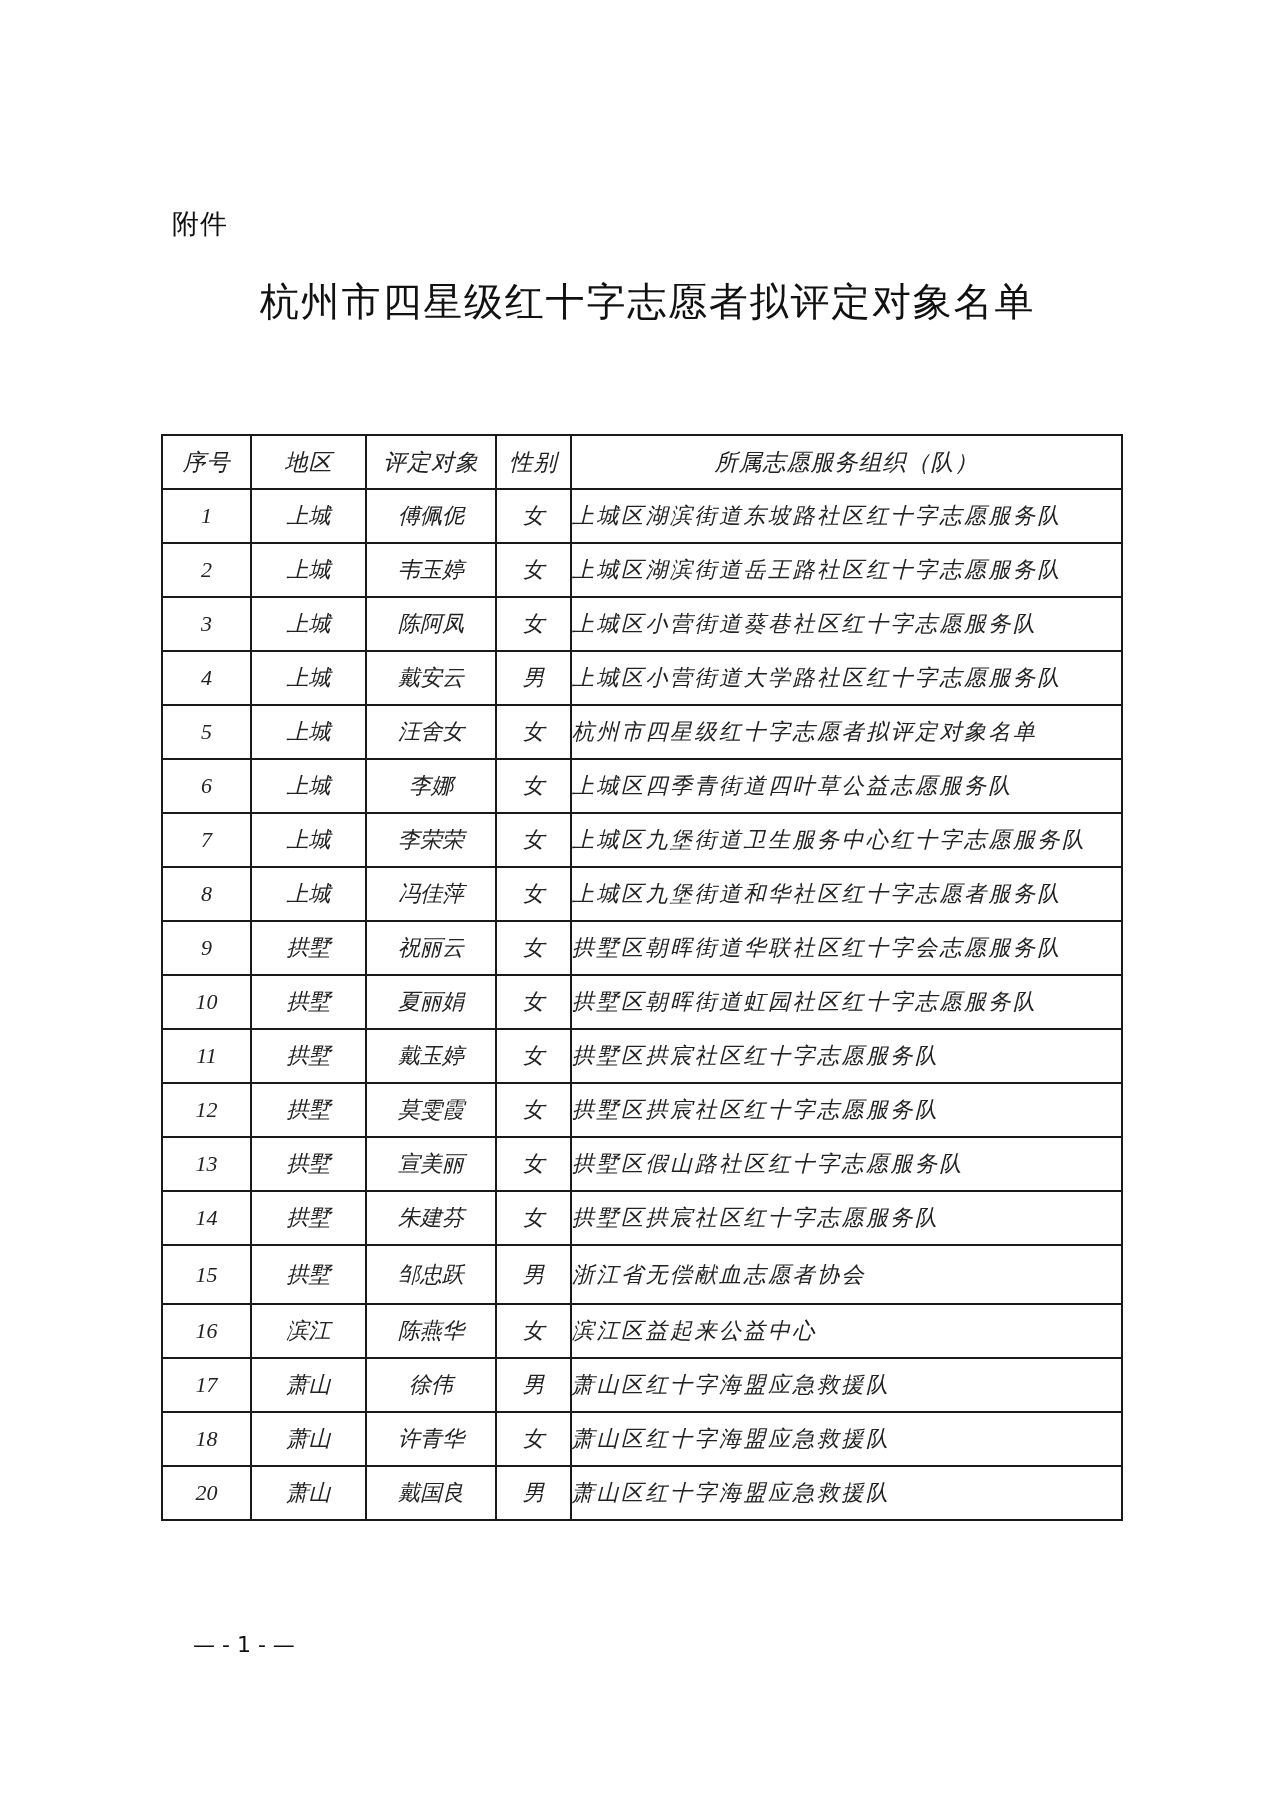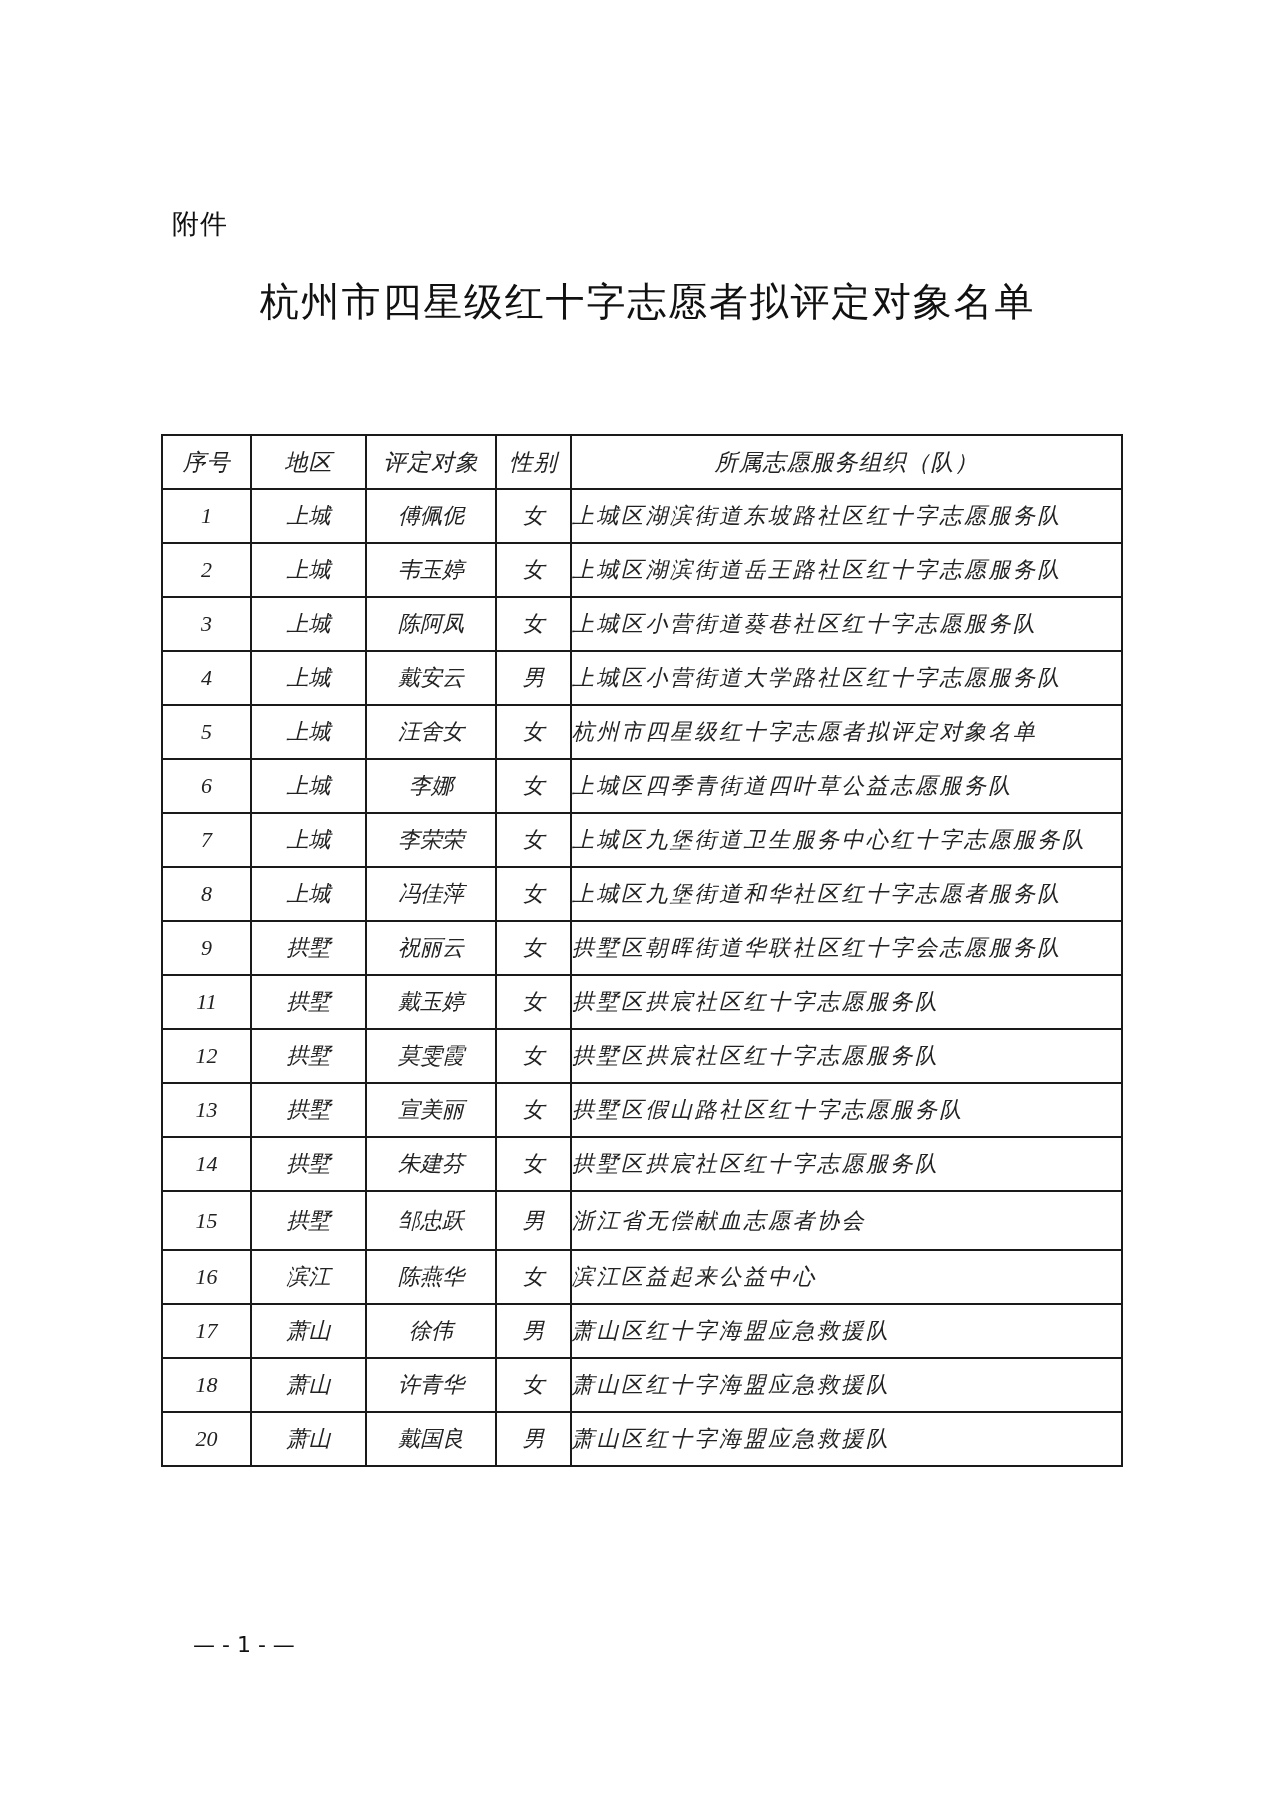--- a/index.html
+++ b/index.html
@@ -172,20 +172,27 @@
       <td class="col-org">上城区九堡街道和华社区红十字志愿者服务队</td>
     </tr>
     <tr>
       <td class="col-no">9</td>
       <td>拱墅</td>
       <td>祝丽云</td>
       <td>女</td>
       <td class="col-org">拱墅区朝晖街道华联社区红十字会志愿服务队</td>
     </tr>
     <tr>
+      <td class="col-no">10</td>
+      <td>拱墅</td>
+      <td>夏丽娟</td>
+      <td>女</td>
+      <td class="col-org">拱墅区朝晖街道虹园社区红十字志愿服务队</td>
+    </tr>
+    <tr>
       <td class="col-no">11</td>
       <td>拱墅</td>
       <td>戴玉婷</td>
       <td>女</td>
       <td class="col-org">拱墅区拱宸社区红十字志愿服务队</td>
     </tr>
     <tr>
       <td class="col-no">12</td>
       <td>拱墅</td>
       <td>莫雯霞</td>

